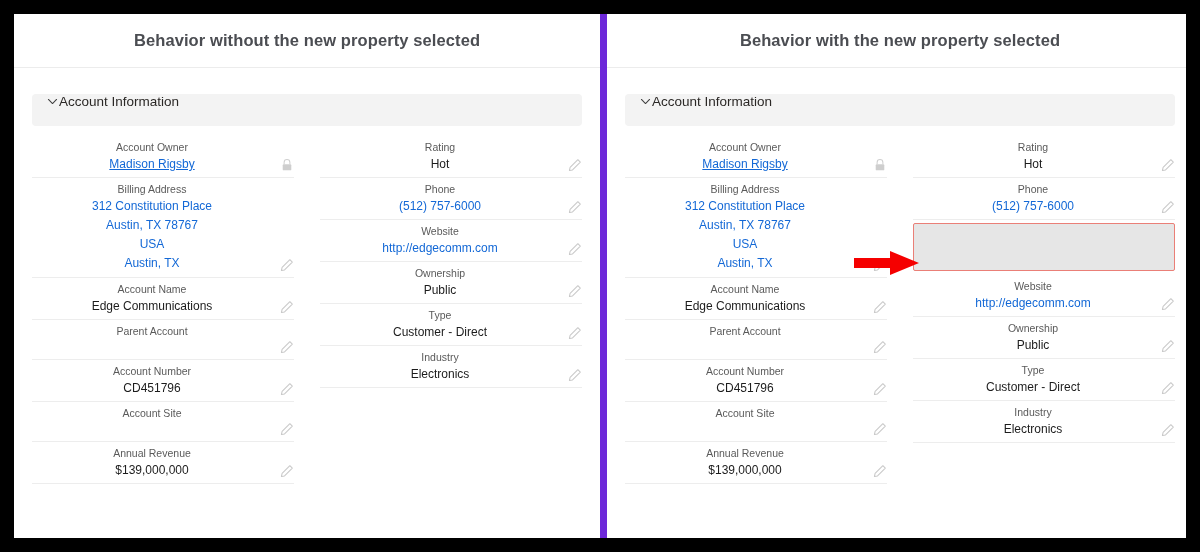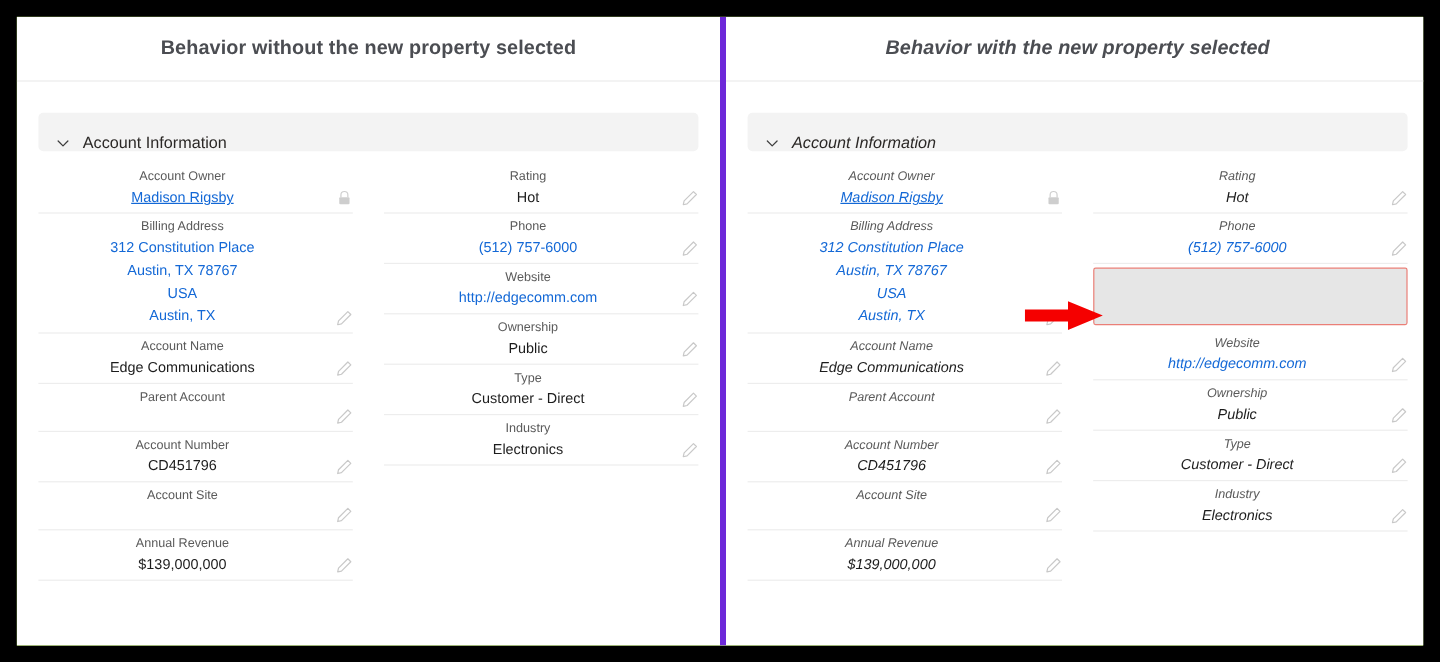--- a/index.html
+++ b/index.html
@@ -18,38 +18,38 @@
     left: 0; top: 0;
     width: 1200px; height: 552px;
     background: #000000;
     border-radius: 14px;
   }
 
   #canvas {
     position: absolute;
     left: 14px; top: 14px;
     width: 1172px; height: 524px;
-    background: #bef264;
+    background: #a21caf;
     overflow: hidden;
   }
 
   
   #panels {
     position: absolute;
     left: 0; top: 0;
     width: 1172px; height: 524px;
     display: flex;
   }
   .panel {
     position: relative;
     height: 524px;
     background: #ffffff;
   }
   .panel.left  { width: 586px; }
-  .panel.right { width: 690px; border-left: 5px solid #6d28d9; font-style: italic; }
+  .panel.right { width: 690px; border-left: 7px solid #6d28d9; }
 
   
   .panel-title {
     height: 54px;
     display: flex;
     align-items: center;
     justify-content: center;
     font-size: 16.5px;
     font-weight: bold;
     color: #4b4d52;
@@ -60,23 +60,22 @@
   
   .card-body {
     padding: 26px 18px 0 18px;
   }
 
   .section-header {
     background: #f3f3f3;
     border-radius: 4px;
     height: 32px;
     display: flex;
-    align-items: flex-end;
+    align-items: flex-start;
     padding-left: 14px;
-    gap: 10px;
   }
   .chev {
     width: 13px; height: 13px;
     display: block;
     flex: 0 0 auto;
   }
   .section-header-label {
     font-size: 13.5px;
     color: #2b2826;
   }

